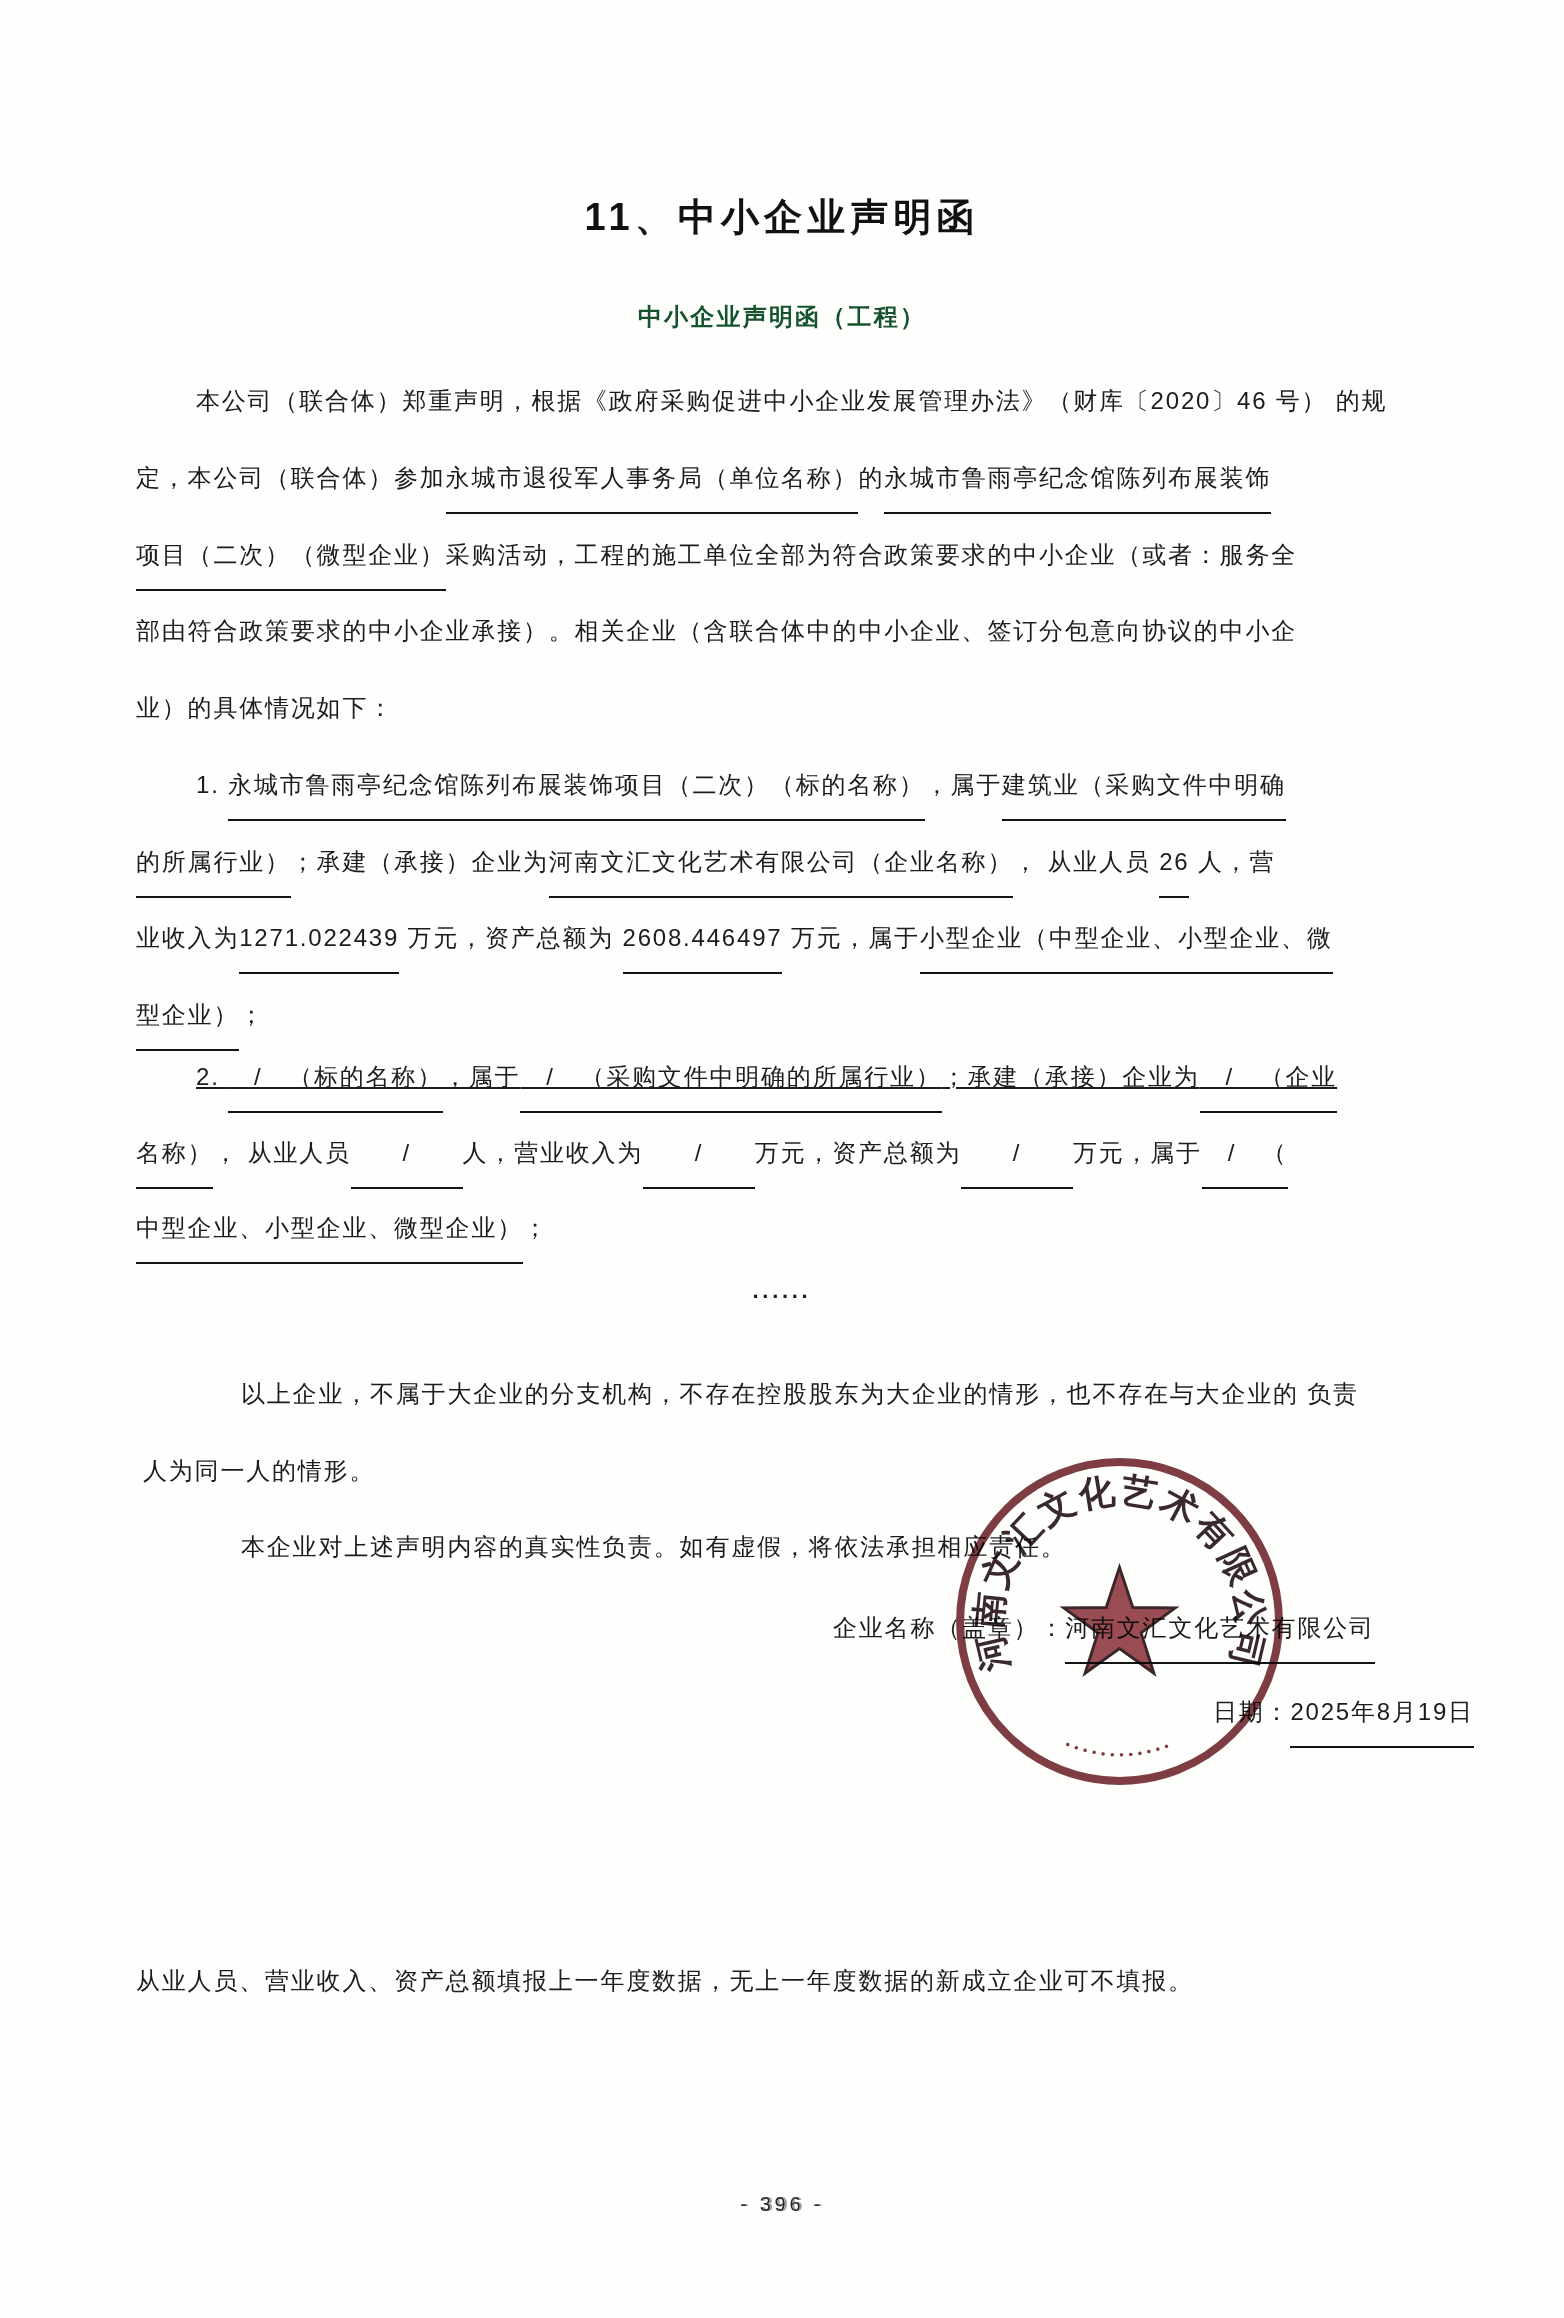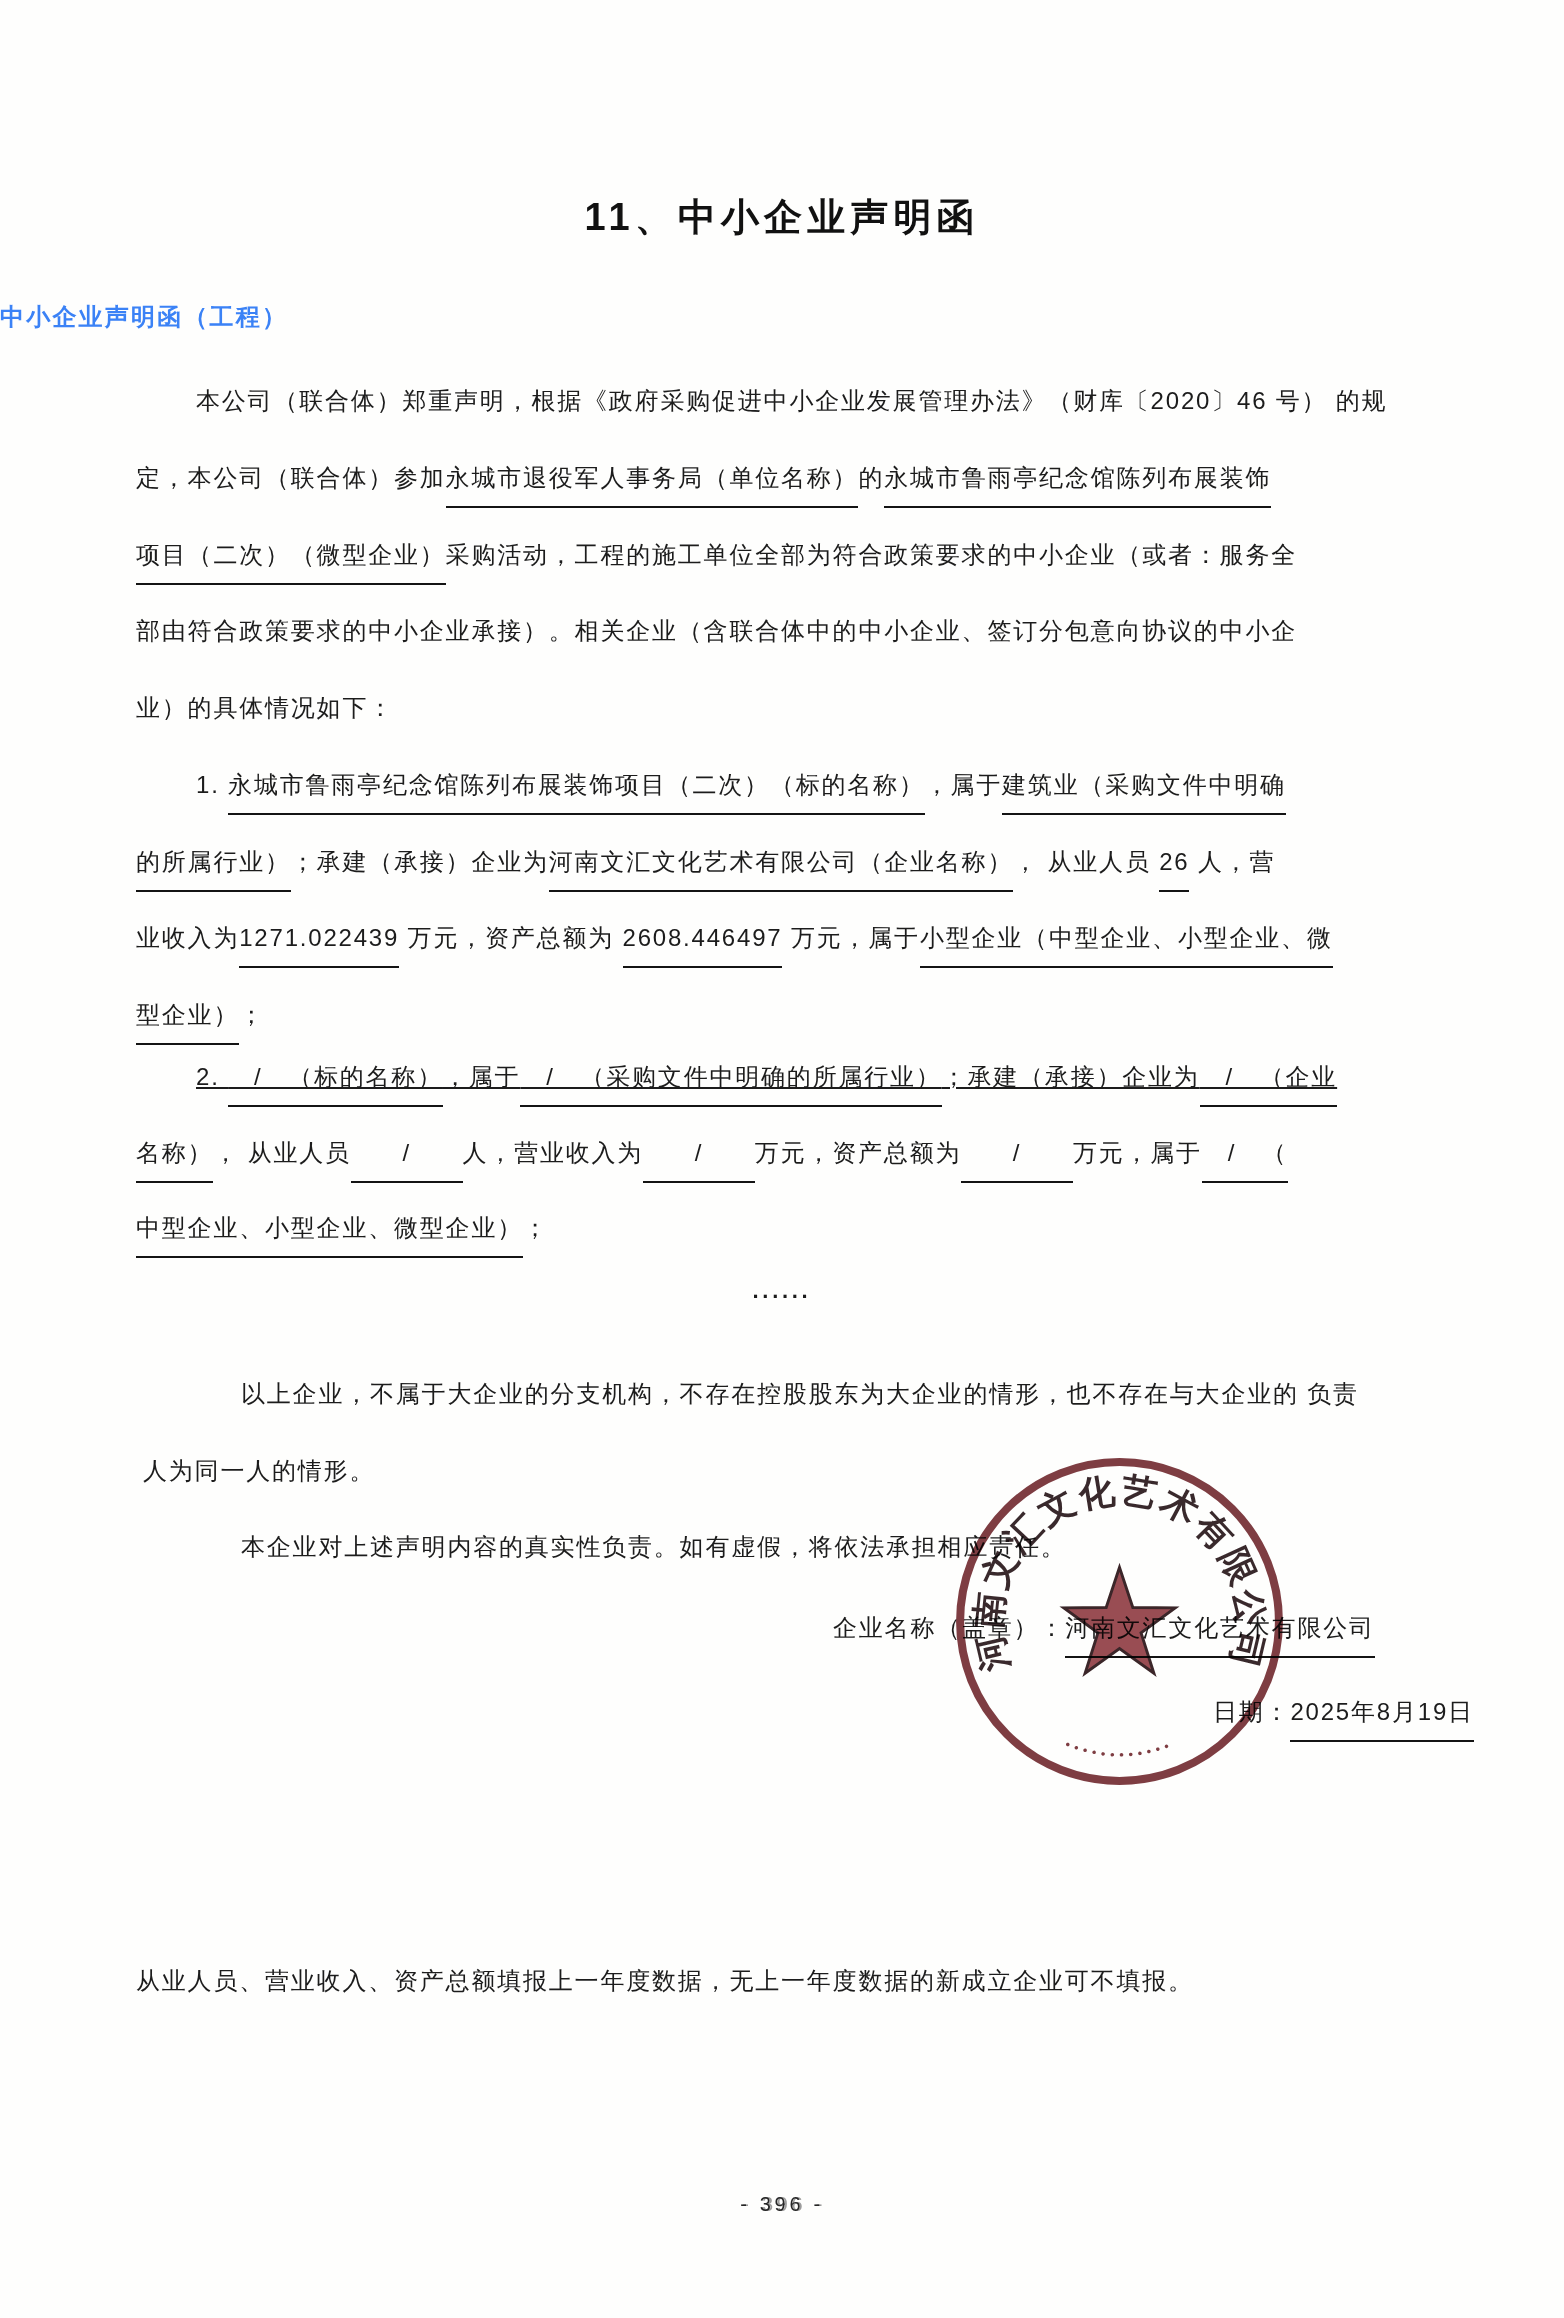--- a/index.html
+++ b/index.html
@@ -25,36 +25,37 @@
     font-size: 38px;
     font-weight: bold;
     letter-spacing: 5.1px;
     color: #111;
   }
   .doc-subtitle {
     position: absolute;
     top: 301px;
     left: 0;
     width: 100%;
+    text-align: center;
     font-size: 24px;
     font-weight: bold;
     letter-spacing: 2.2px;
-    color: #3b82f6;
+    color: #14532d;
   }
   .line {
     position: absolute;
     font-size: 24px;
     letter-spacing: 1.8px;
     white-space: nowrap;
     line-height: 1.35;
     color: #1c1c1c;
   }
   .line .u {
     border-bottom: 2.2px solid #141414;
-    padding-bottom: 15px;
+    padding-bottom: 21px;
   }
   .line.center {
     left: 0 !important;
     width: 100%;
     text-align: center;
   }
   .line.ellipsis {
     font-weight: bold;
     font-size: 22px;
     letter-spacing: 3.7px;

